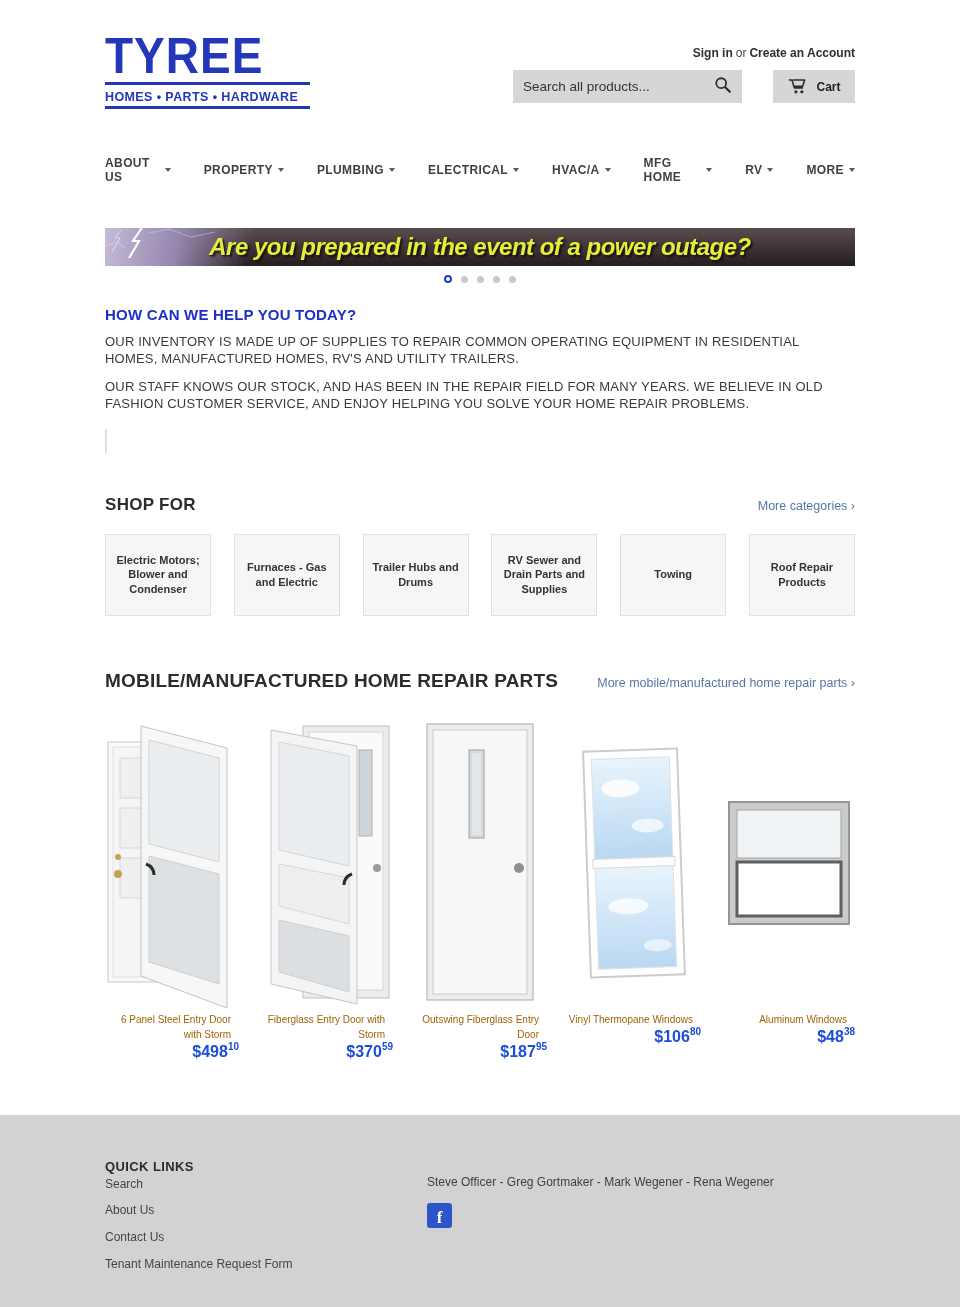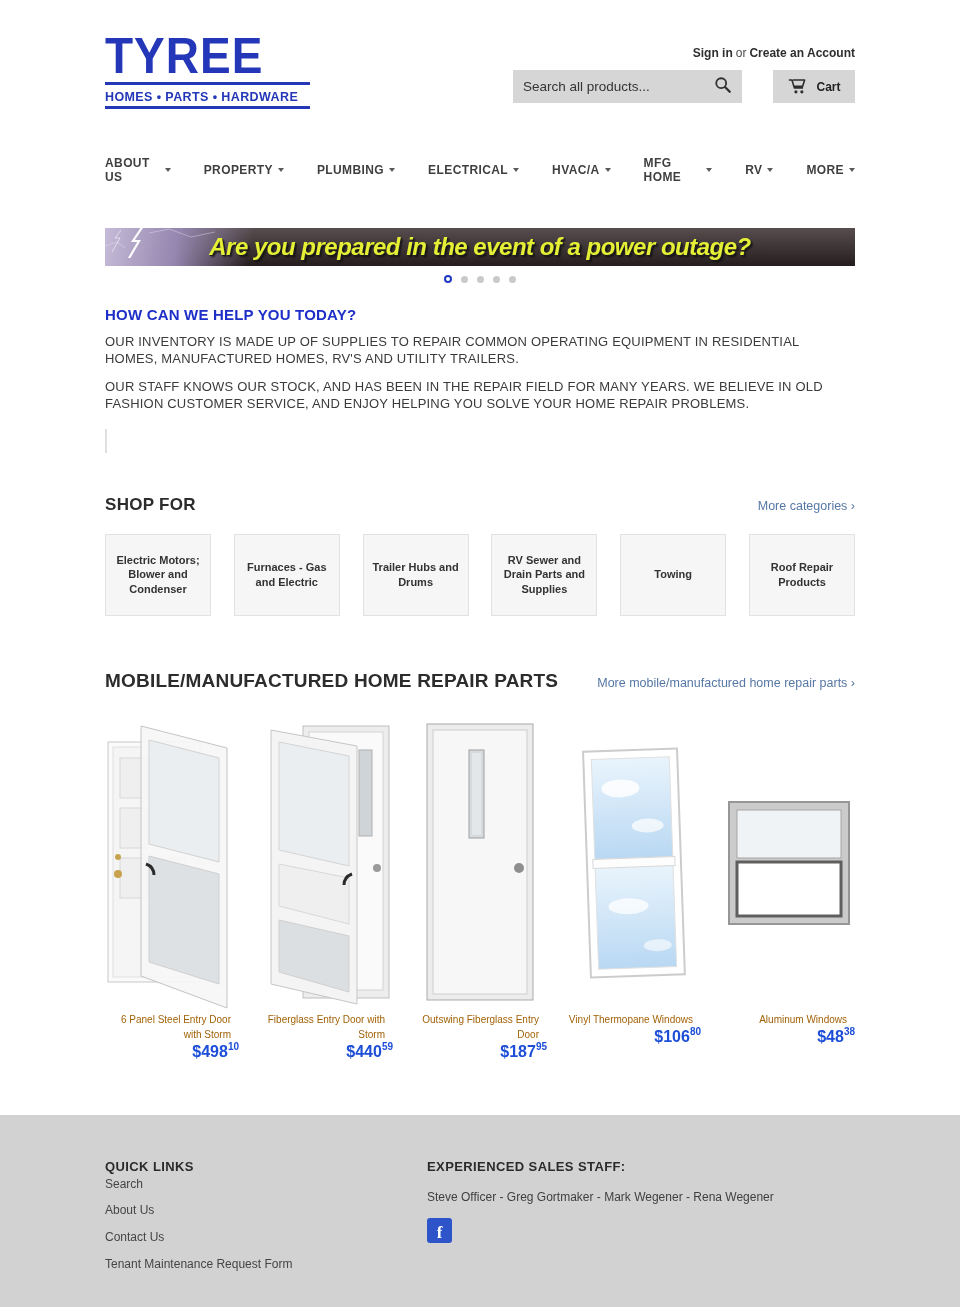--- a/index.html
+++ b/index.html
@@ -285,21 +285,21 @@
             <rect x="100" y="34" width="13" height="86" fill="#cfd4d8" stroke="#b0b0b0"></rect>
             <circle cx="118" cy="152" r="4" fill="#9b9b9b"></circle>
             <polygon points="12,14 98,30 98,288 12,268" fill="#f4f4f4" stroke="#c6c6c6"></polygon>
             <polygon points="20,26 90,40 90,150 20,134" fill="#e3e9ec" fill-opacity="0.6" stroke="#d4d4d4"></polygon>
             <polygon points="20,148 90,162 90,208 20,190" fill="#efefef" stroke="#d8d8d8"></polygon>
             <polygon points="20,204 90,220 90,276 20,256" fill="#dcdfe2" stroke="#cfcfcf"></polygon>
             <path d="M93,158 q-8,3 -8,11" fill="none" stroke="#2b2b2b" stroke-width="3"></path>
           </svg>
         </div>
         <div class="p-title" data-interactable="false">Fiberglass Entry Door with Storm</div>
-        <div class="p-price" data-interactable="false"><span>$440</span><sup>59</sup></div>
+        <div class="p-price" data-interactable="false"><span>$370</span><sup>59</sup></div>
       </a>
 
       <a class="prod-card" data-interactable="true">
         <div class="p-img" data-interactable="false">
           <svg width="134" height="296" viewBox="0 0 134 296">
             <rect x="14" y="8" width="106" height="276" fill="#ececec" stroke="#a9a9a9"></rect>
             <rect x="20" y="14" width="94" height="264" fill="#f7f7f7" stroke="#cdcdcd"></rect>
             <rect x="56" y="34" width="15" height="88" fill="#d6dadd" stroke="#9f9f9f"></rect>
             <rect x="59" y="37" width="9" height="82" fill="#e4e7ea"></rect>
             <circle cx="106" cy="152" r="5" fill="#8f8f8f"></circle>
@@ -356,21 +356,20 @@
       <div class="f-left">
         <h3 data-interactable="false">QUICK LINKS</h3>
         <ul class="f-links" data-interactable="false">
           <li><a data-interactable="true">Search</a></li>
           <li><a data-interactable="true">About Us</a></li>
           <li><a data-interactable="true">Contact Us</a></li>
           <li><a data-interactable="true">Tenant Maintenance Request Form</a></li>
         </ul>
       </div>
       <div class="f-right">
-        <h3 data-interactable="false">EXPERIENCED SALES STAFF:</h3>
         <p class="f-names" data-interactable="false">Steve Officer - Greg Gortmaker - Mark Wegener - Rena Wegener</p>
         <div class="fb" data-interactable="true">
           <span data-interactable="false">f</span>
         </div>
       </div>
     </div>
 
   </div>
 </div>
 

